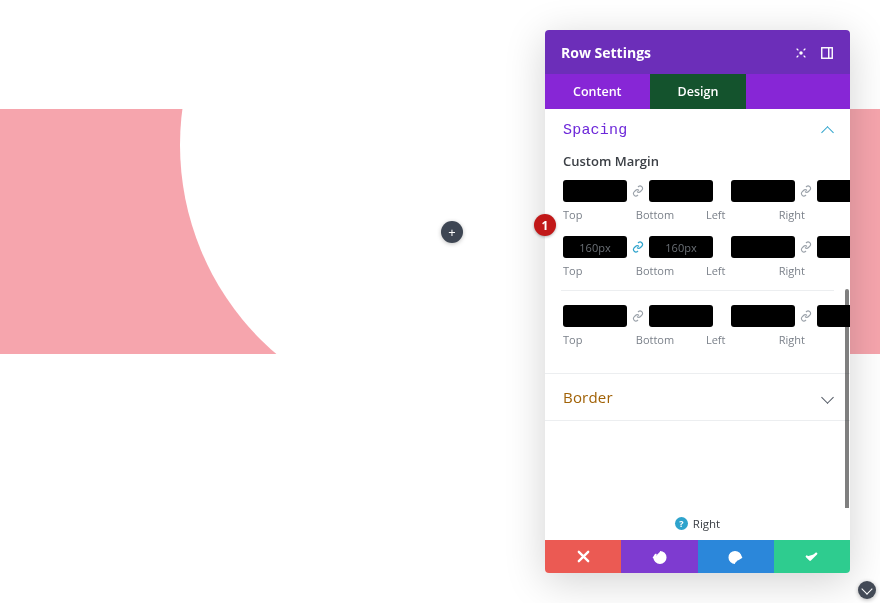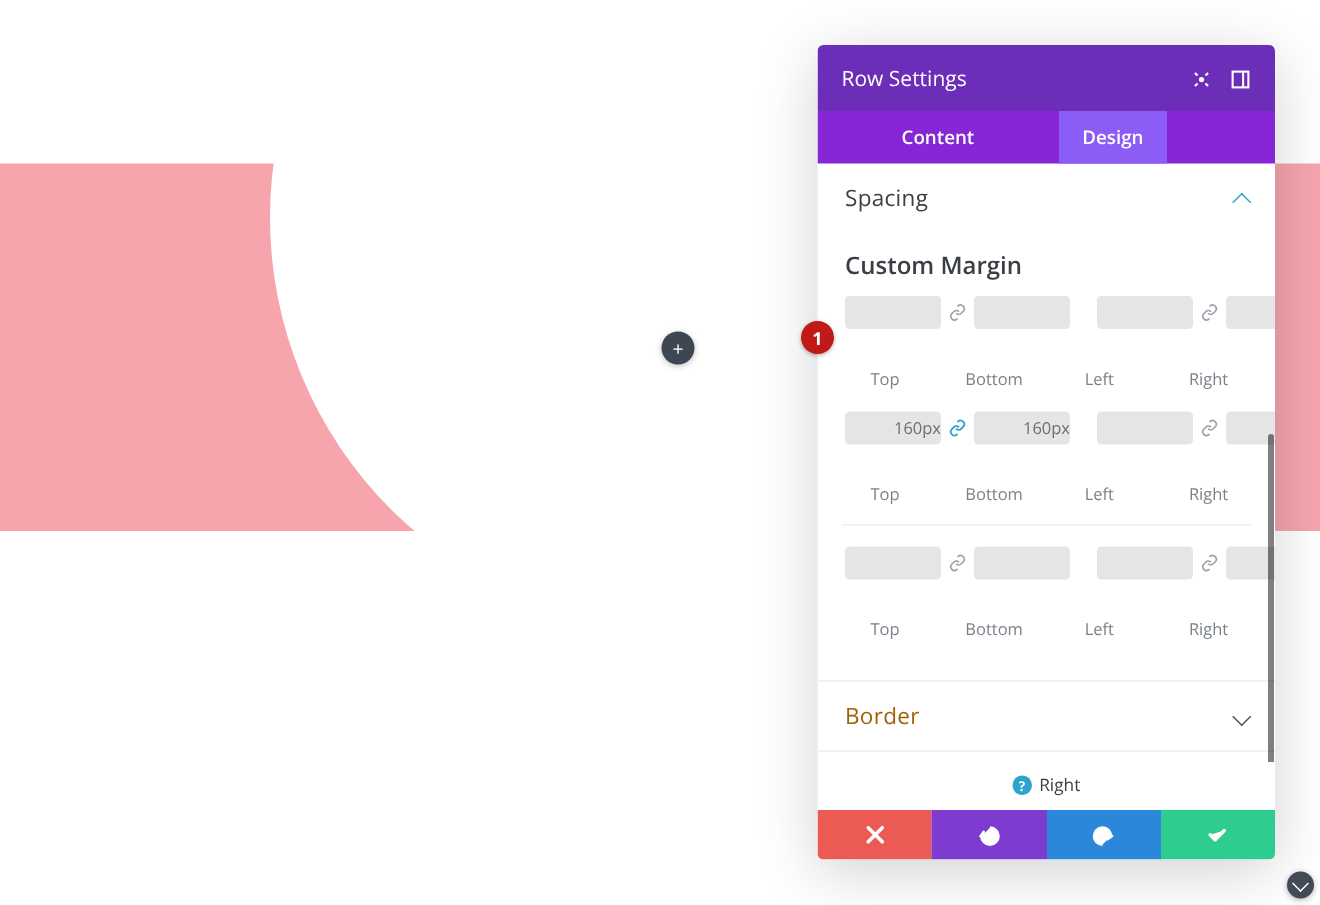--- a/index.html
+++ b/index.html
@@ -41,91 +41,91 @@
     box-shadow: 0 8px 40px rgba(0,0,0,.18);
     display:flex; flex-direction:column;
     border-radius: 4px;
     overflow: hidden;
   }
   .panel-header {
     background: #6c2eb9;
     color:#fff;
     padding: 13px 16px 12px;
     display:flex; align-items:center;
-    font-size: 14px; font-weight:400;justify-content:flex-end;
+    font-size: 14px; font-weight:700;justify-content:flex-end;
   }
   .panel-header .spacer { flex:1; }
   .hicon {
     width: 14px; height:14px; margin-left: 12px; cursor:pointer;
     display:flex; align-items:center; justify-content:center;
   }
   .hicon svg { width:14px; height:14px; stroke:#fff; fill:none; stroke-width:1.6; }
 
   .tabs {
     background:#8726d6;
     display:flex;
     font-size:12.5px; font-weight:600; color:#fff;
   }
-  .tab { padding:9px 16px; cursor:pointer;margin-left:40px; }
-  .tab.active { background:#8b5cf6; }
+  .tab { padding:9px 28px; cursor:pointer; }
+  .tab.active { background:#14532d; }
 
   .panel-body {
     flex:1; overflow-y:auto; position:relative;
     padding-bottom: 4px;
   }
   
   .scroll-ind {
     position:absolute; right:1px; top:180px; width:4px; height:240px;
     background: rgba(0,0,0,.5); border-radius:2px;
   }
 
   .section {
     border-bottom: 1px solid #eceef0;
   }
   .section-head {
     display:flex; align-items:center; justify-content:space-between;
     padding: 13px 18px;
     cursor:pointer;
   }
   .section-title { font-size:15px; color:#a16207; letter-spacing:.2px; }
-  .section.open .section-title { color:#404040; }
+  .section.open .section-title { color:#6d28d9;font-family:Liberation Mono, monospace; }
   .chev { width:9px; height:9px; border-right:1.5px solid #4e5560; border-bottom:1.5px solid #4e5560; transform:rotate(45deg); }
   .chev.up { transform:rotate(-135deg); border-color:#2ea3cc; margin-top:4px;}
 
   .section-body { padding: 0 18px 14px; }
   .sub-label {
-    font-size:16px; font-weight:600; color:#3b3f45;
-    margin: 10px 0 8px;
+    font-size:13px; font-weight:600; color:#3b3f45;
+    margin: 0 0 8px;
   }
 
   .spacing-row {
     display:flex; align-items:center; gap:0;
     margin-bottom: 3px;
   }
   .pair {
     display:flex; align-items:center;
   }
   .sp-input {
     width: 64px; height: 22px;
-    background:#e5e5e5; border:none; border-radius:3px;
-    font-size:11px; color:#6b7076; text-align:right;
+    background:#000000; border:none; border-radius:3px;
+    font-size:11px; color:#6b7076; text-align:center;
   }
   .sp-input::placeholder { color:#9aa1a9; }
   .link-icon {
     width:22px; height:22px; display:flex; align-items:center; justify-content:center;
     color:#9aa1a9; font-size:11px; cursor:pointer;
   }
   .link-icon.active { color:#2ea3cc; }
   .vsep {
     width:1px; height:26px; background:#e3e6e9; margin: 0 9px;
   }
   .axis-labels {
     display:flex; font-size:11px; color:#7b818a; margin-bottom:12px;
   }
-  .axis-labels span { text-align:center;margin-top:21px; }
+  .axis-labels span { text-align:left; }
   .axis-labels .c { width: 60px; }
   .axis-labels .g { width: 22px; }
   .axis-labels .sep { width: 19px; }
   .section.open .section-body hr.thin {
     border:none; border-top:1px solid #eceef0; margin:4px -2px 12px;
   }
 
   .callout-badge {
     position:absolute;
     left: 534px; top: 214px;

